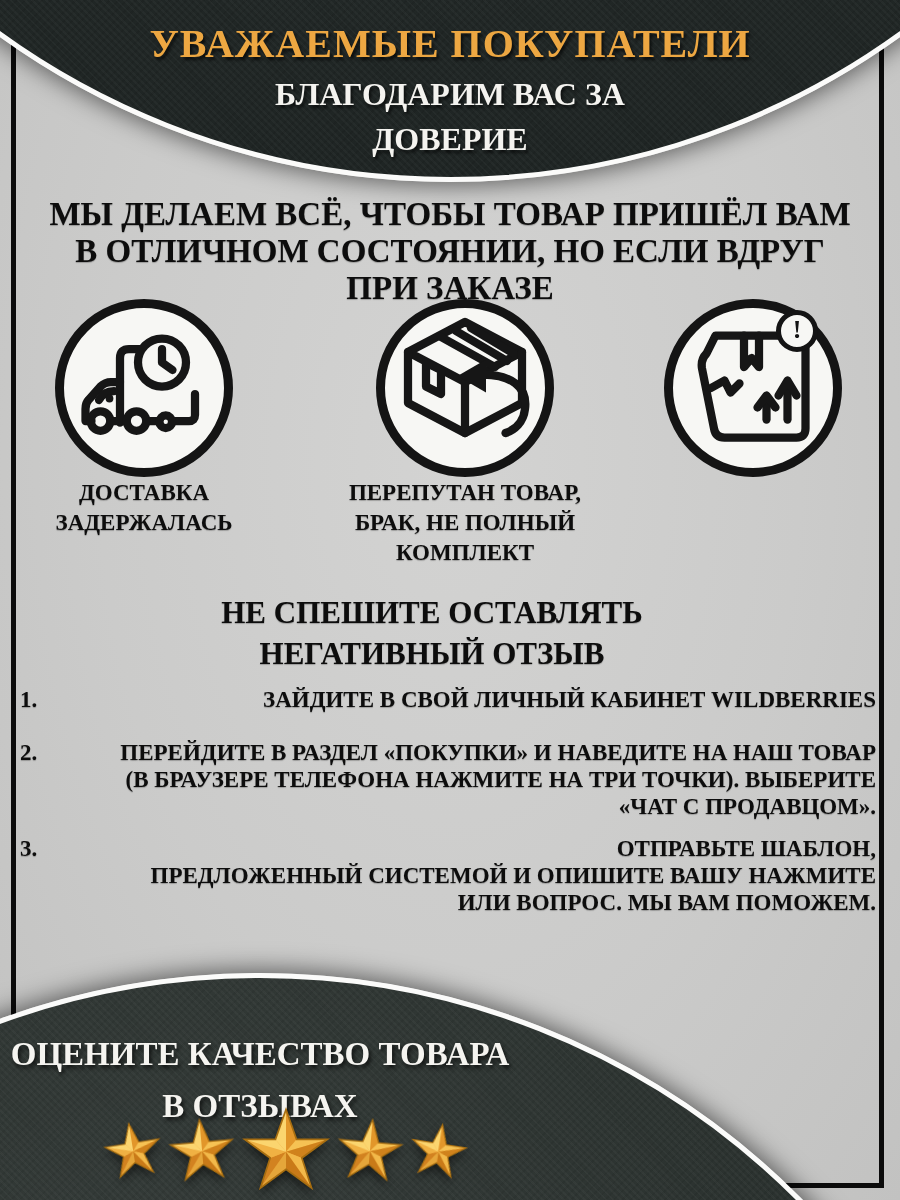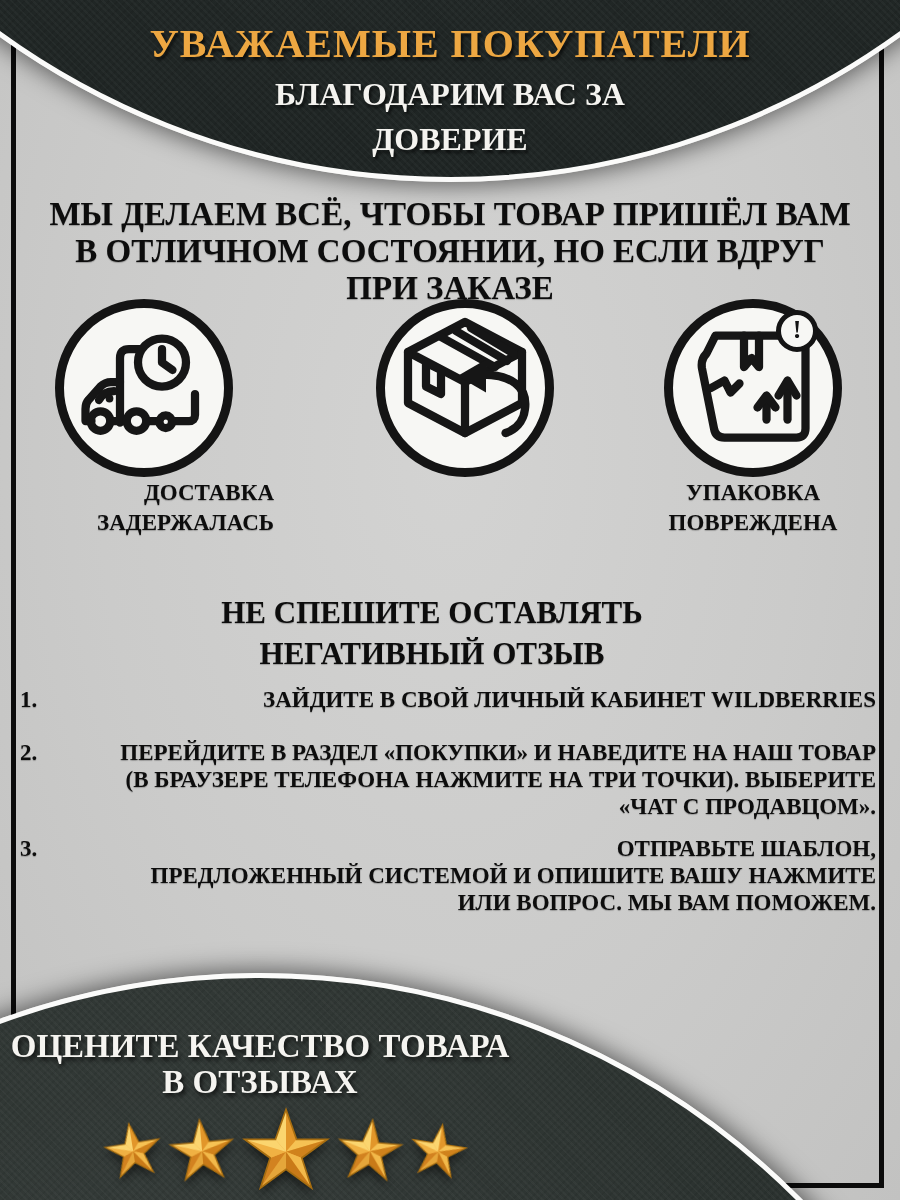--- a/index.html
+++ b/index.html
@@ -56,41 +56,41 @@
   #damaged-badge{
     position:absolute;left:776px;top:310px;width:42px;height:42px;z-index:3;
     border:5px solid #141414;border-radius:50%;background:#f7f7f4;box-sizing:border-box;
     font-size:26px;font-weight:700;color:#141414;text-align:center;line-height:30px;
   }
   .issue-label{
     position:absolute;top:478px;width:260px;z-index:2;
     font-size:23px;font-weight:700;line-height:30px;color:#0d0d0d;
     text-shadow:0 1px 1px rgba(0,0,0,0.25);
   }
-  #issue-label-0{left:14px;text-align:right;}
+  #issue-label-0{left:14px;}
   #issue-label-1{left:335px;}
   #issue-label-2{left:623px;}
   #advice-heading{
     position:absolute;left:-18px;top:592px;width:900px;z-index:2;
     font-size:31px;font-weight:700;line-height:41px;color:#0d0d0d;
     text-shadow:0 1px 1px rgba(0,0,0,0.25);
   }
   
   .step{position:absolute;left:20px;width:856px;display:flex;z-index:2;
     font-size:23px;font-weight:700;line-height:27px;color:#0d0d0d;
     text-shadow:0 1px 1px rgba(0,0,0,0.25);}
   .step-number{flex:0 0 37px;}
   .step-text{flex:1;}
   #step-0{top:686px;}
   #step-1{top:739px;}
   #step-2{top:835px;}
   
   #footer-heading{
     position:absolute;left:0;top:1028px;width:520px;z-index:3;
-    font-size:33px;font-weight:700;line-height:36px;color:#f5f4f0;
+    font-size:33px;font-weight:700;line-height:52px;color:#f5f4f0;
     text-shadow:2px 3px 4px rgba(0,0,0,0.7);
   }
   #rating-stars{
     position:absolute;left:104px;top:1104px;width:400px;height:92px;z-index:3;
     display:flex;align-items:center;gap:7px;
   }
   .star{filter:drop-shadow(0 5px 5px rgba(0,0,0,0.5));}
   #star-0{width:58px;height:58px;transform:rotate(-9deg);}
   #star-1{width:66px;height:66px;transform:rotate(-5deg);}
   #star-2{width:88px;height:88px;}
@@ -164,22 +164,23 @@
           <path d="M53,63 L59,55 L65,63"></path>
         <path d="M73,71 L73,48"></path>
           <path d="M67,55 L73,45 L79,55"></path>
       </g>
     </svg>
   </div>
   <div id="damaged-badge">!</div>
 
   <div id="issue-label-0" class="issue-label ctr pre">ДОСТАВКА
 ЗАДЕРЖАЛАСЬ</div>
-  <div id="issue-label-2" class="issue-label ctr pre">УПАКОВКА
-ПОВРЕЖДЕНА</div>
+  <div id="issue-label-1" class="issue-label ctr pre">ПЕРЕПУТАН ТОВАР,
+БРАК, НЕ ПОЛНЫЙ
+КОМПЛЕКТ</div>
 
   <div id="advice-heading" class="ctr pre">НЕ СПЕШИТЕ ОСТАВЛЯТЬ
 НЕГАТИВНЫЙ ОТЗЫВ</div>
 
   <div id="step-0" class="step">
     <span class="step-number">1.</span>
     <span class="step-text pre">ЗАЙДИТЕ В СВОЙ ЛИЧНЫЙ КАБИНЕТ  WILDBERRIES</span>
   </div>
   <div id="step-1" class="step">
     <span class="step-number">2.</span>

